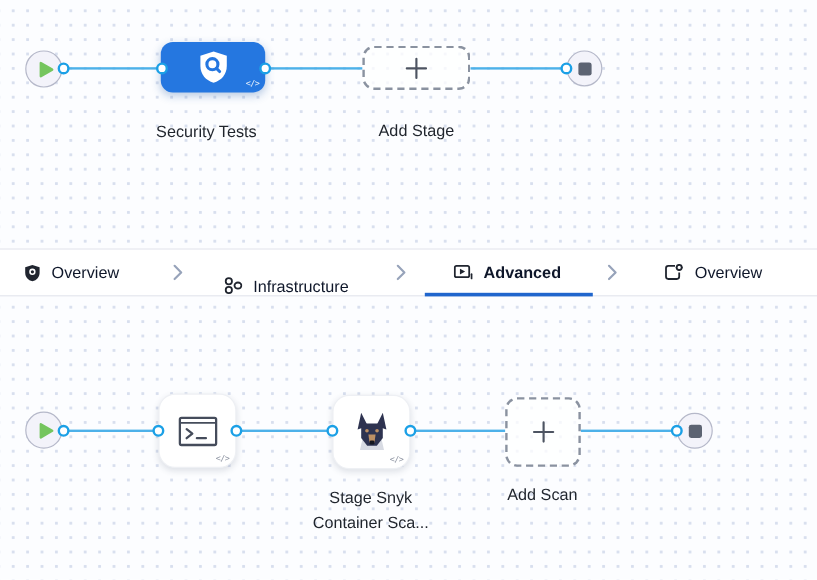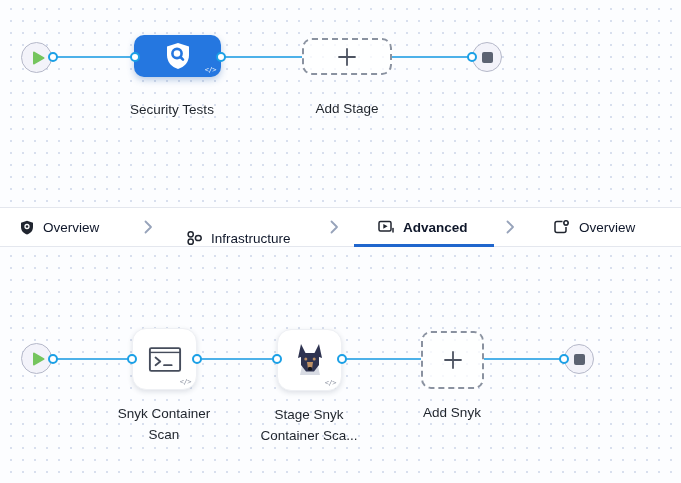--- a/index.html
+++ b/index.html
@@ -273,16 +273,15 @@
     <div class="stop-square"></div>
   </div>
 
   <div class="conn-dot" id="b-dot1"></div>
   <div class="conn-dot" id="b-dot2"></div>
   <div class="conn-dot" id="b-dot3"></div>
   <div class="conn-dot" id="b-dot4"></div>
   <div class="conn-dot" id="b-dot5"></div>
   <div class="conn-dot" id="b-dot6"></div>
 
-  <div class="node-label" id="b-step1-label">Snyk Container Scan</div>
   <div class="node-label" id="b-step2-label">Stage Snyk Container Sca...</div>
-  <div class="node-label" id="b-addstep-label">Add Snyk</div>
+  <div class="node-label" id="b-addstep-label">Add Scan</div>
 </div>
 
 </body></html>

